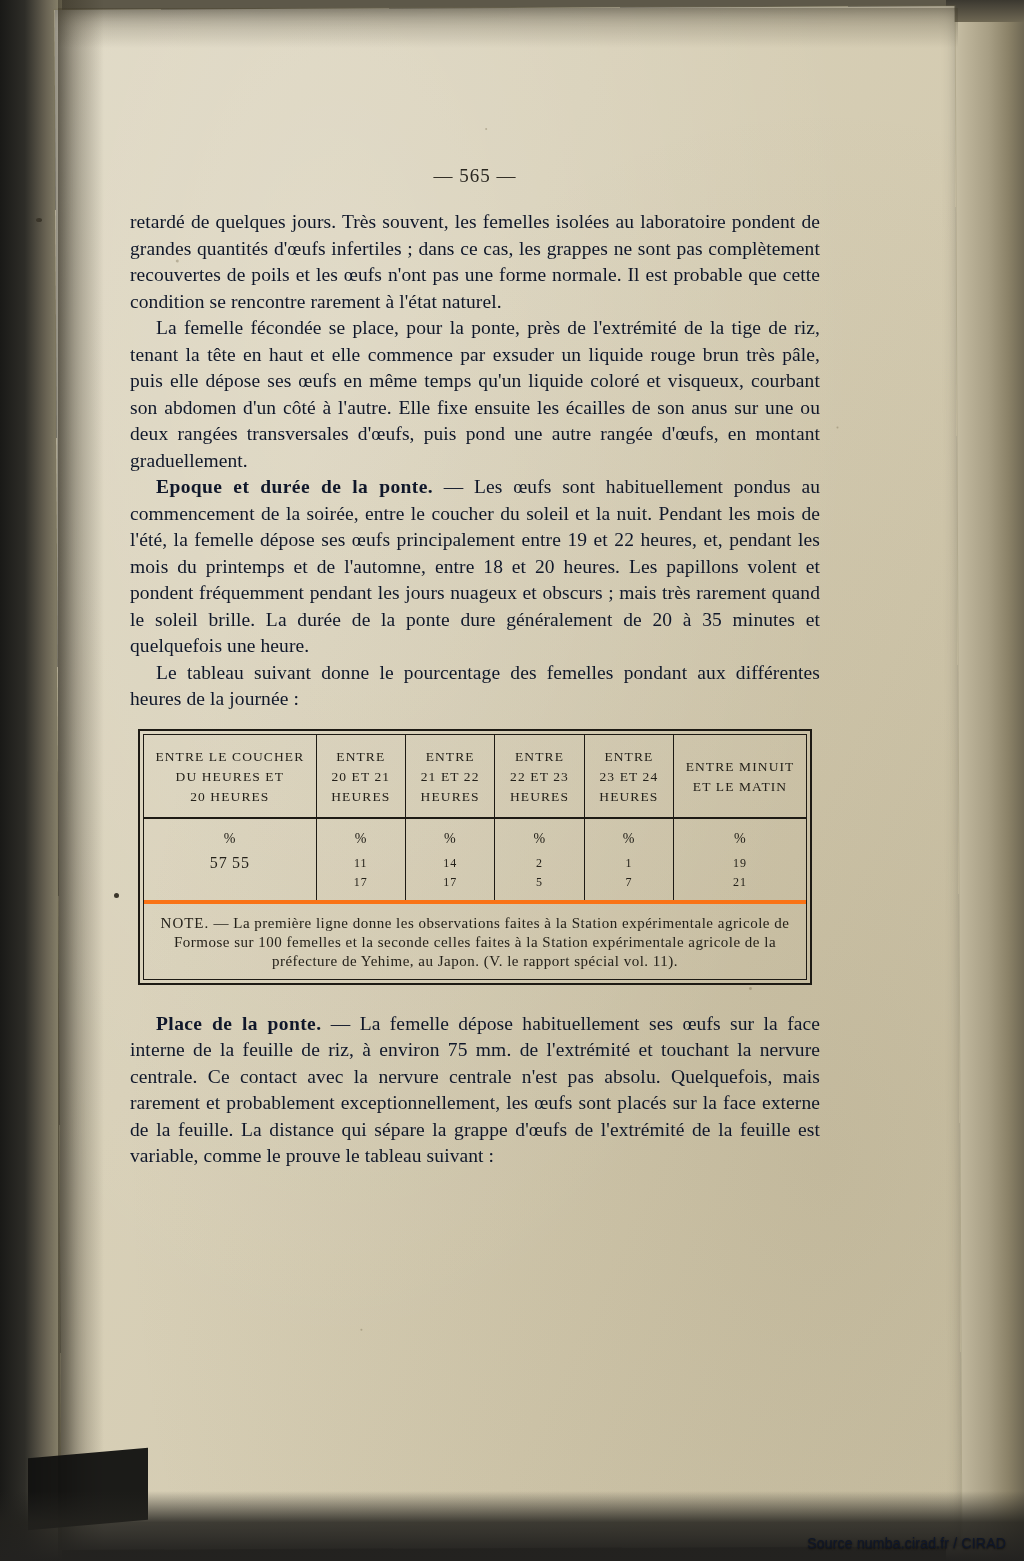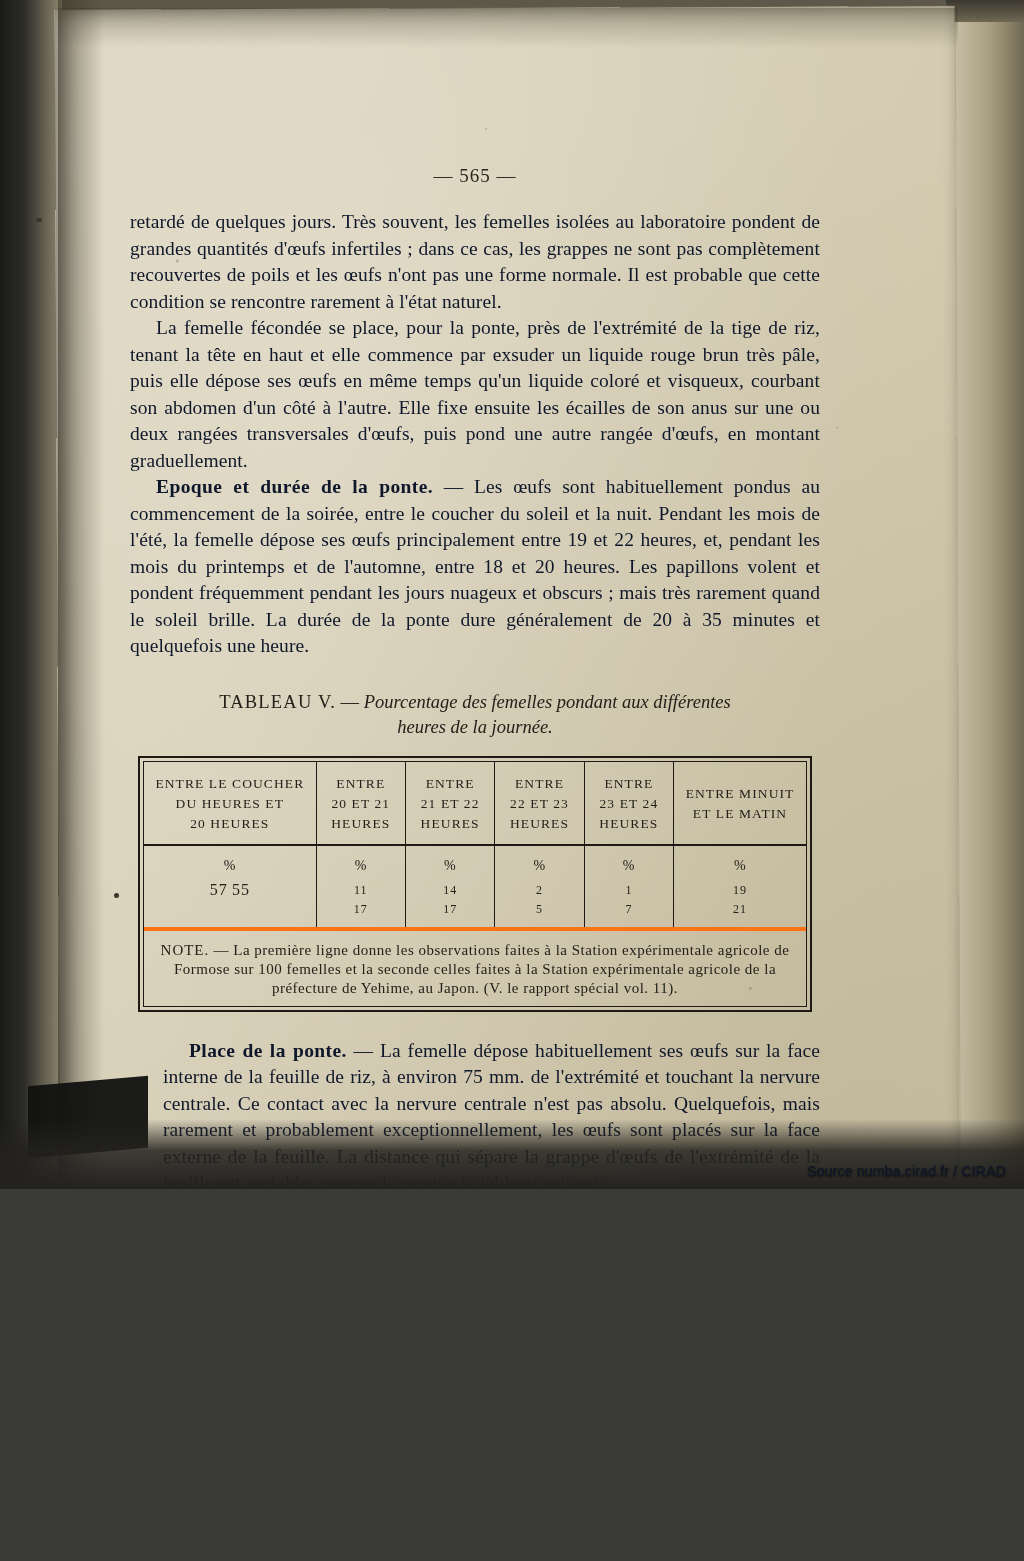--- a/index.html
+++ b/index.html
@@ -3,21 +3,21 @@
 <meta charset="utf-8">
 <style>
   html, body {
     margin: 0;
     padding: 0;
     background: #3a3a36;
   }
   #page {
     position: relative;
     width: 1024px;
-    height: 1189px;
+    height: 1561px;
     overflow: hidden;
     background: #d9d2bd;
     font-family: "Liberation Serif", serif;
   }
   
   .backdrop {
     position: absolute;
     inset: 0;
     background:
       linear-gradient(90deg, #2b2b27 0px, #2b2b27 22px, #4a463c 22px, #4a463c 42px, #6b6656 42px, #6b6656 60px, rgba(0,0,0,0) 60px),
@@ -229,25 +229,22 @@
 
     <div class="folio">—  565  —</div>
 
     <p class="body first">retardé de quelques jours. Très souvent, les femelles isolées au laboratoire pondent de grandes quantités d'œufs infertiles ; dans ce cas, les grappes ne sont pas complètement recouvertes de poils et les œufs n'ont pas une forme normale. Il est probable que cette condition se rencontre rarement à l'état naturel.</p>
     <p class="body">La femelle fécondée se place, pour la ponte, près de l'extrémité de la tige de riz, tenant la tête en haut et elle commence par exsuder un liquide rouge brun très pâle, puis elle dépose ses œufs en même temps qu'un liquide coloré et visqueux, courbant son abdomen d'un côté à l'autre. Elle fixe ensuite les écailles de son anus sur une ou deux rangées transversales d'œufs, puis pond une autre rangée d'œufs, en montant graduellement.</p>
 
     <p class="body">
       <span class="runin">Epoque et durée de la ponte.</span><span> — Les œufs sont habituellement pondus au commencement de la soirée, entre le coucher du soleil et la nuit. Pendant les mois de l'été, la femelle dépose ses œufs principalement entre 19 et 22 heures, et, pendant les mois du printemps et de l'automne, entre 18 et 20 heures. Les papillons volent et pondent fréquemment pendant les jours nuageux et obscurs ; mais très rarement quand le soleil brille. La durée de la ponte dure généralement de 20 à 35 minutes et quelquefois une heure.</span>
     </p>
 
-
-    <div class="tbl-caption">
-      <span class="tbl-label">TABLEAU V.</span><span> — </span><span class="tbl-title">Pourcentage des femelles pondant aux différentes</span><br>
-      <span class="tbl-title">heures de la journée.</span>
-    </div>
+    <p class="body">Le tableau suivant donne le pourcentage des femelles pondant aux différentes heures de la journée :</p>
+
 
     <div class="table-wrap">
       <div class="table-inner">
         <table class="tbl">
           <thead>
             <tr>
               <th style="width:26%">
                 <span>ENTRE LE COUCHER</span><br>
                 <span>DU HEURES ET</span><br>
                 <span>20 HEURES</span>
@@ -314,21 +311,21 @@
             <tr class="note-row">
               <td colspan="6">
                 <span class="note-label">NOTE.</span><span> — La première ligne donne les observations faites à la Station expérimentale agricole de Formose sur 100 femelles et la seconde celles faites à la Station expérimentale agricole de la préfecture de Yehime, au Japon. (V. le rapport spécial vol. 11).</span>
               </td>
             </tr>
           </tbody>
         </table>
       </div>
     </div>
 
-    <p class="body" style="margin-top:26px;margin-left:33px;">
+    <p class="body" style="margin-top:26px;">
       <span class="runin">Place de la ponte.</span><span> — La femelle dépose habituellement ses œufs sur la face interne de la feuille de riz, à environ 75 mm. de l'extrémité et touchant la nervure centrale. Ce contact avec la nervure centrale n'est pas absolu. Quelquefois, mais rarement et probablement exceptionnellement, les œufs sont placés sur la face externe de la feuille. La distance qui sépare la grappe d'œufs de l'extrémité de la feuille est variable, comme le prouve le tableau suivant :</span>
     </p>
 
   </div>
 
   <div class="bottom-dark"></div>
   <div class="source">Source numba.cirad.fr / CIRAD</div>
 
 </div>
 

